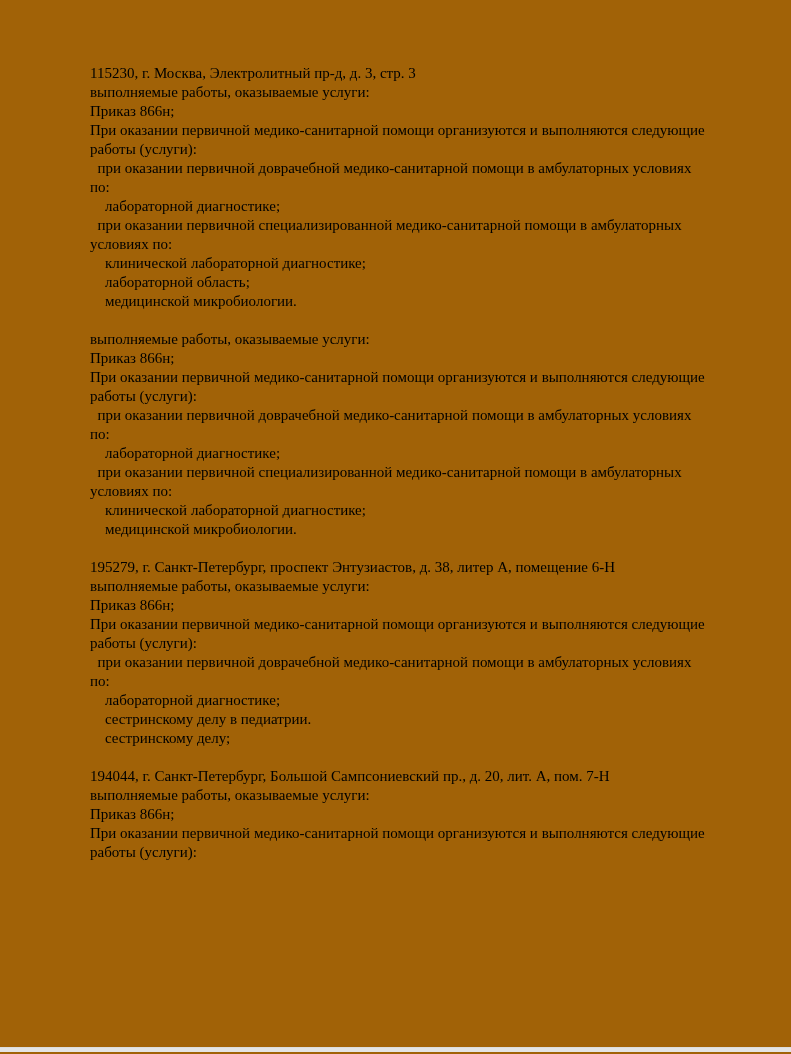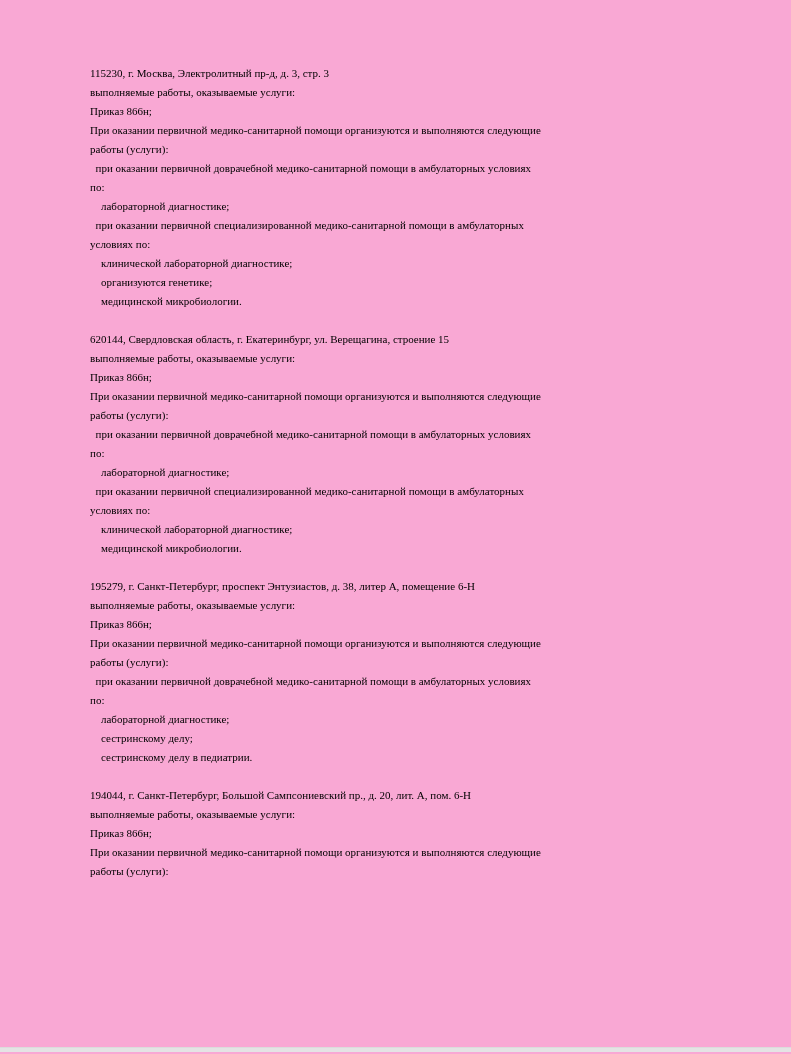--- a/index.html
+++ b/index.html
@@ -4,24 +4,24 @@
 <style>
   html, body {
     margin: 0;
     padding: 0;
     background: #ffffff;
   }
   .page {
     position: relative;
     width: 791px;
     height: 1054px;
-    background: #f9a8d4;
+    background: #a16207;
     overflow: hidden;
     font-family: "Liberation Serif", "DejaVu Serif", serif;
-    font-size: 11px;
+    font-size: 15px;
     line-height: 19px;
     color: #000000;
   }
   .content {
     position: absolute;
     top: 64px;
     left: 90px;
     right: 40px;
   }
   .block {
@@ -54,26 +54,25 @@
       <div class="ln">выполняемые работы, оказываемые услуги:</div>
       <div class="ln">Приказ 866н;</div>
       <div class="ln">При оказании первичной медико-санитарной помощи организуются и выполняются следующие</div>
       <div class="ln">работы (услуги):</div>
       <div class="ln">  при оказании первичной доврачебной медико-санитарной помощи в амбулаторных условиях</div>
       <div class="ln">по:</div>
       <div class="ln">    лабораторной диагностике;</div>
       <div class="ln">  при оказании первичной специализированной медико-санитарной помощи в амбулаторных</div>
       <div class="ln">условиях по:</div>
       <div class="ln">    клинической лабораторной диагностике;</div>
-      <div class="ln">    организуются генетике;</div>
+      <div class="ln">    лабораторной область;</div>
       <div class="ln">    медицинской микробиологии.</div>
     </section>
 
     <section class="block">
-      <div class="ln">620144, Свердловская область, г. Екатеринбург, ул. Верещагина, строение 15</div>
       <div class="ln">выполняемые работы, оказываемые услуги:</div>
       <div class="ln">Приказ 866н;</div>
       <div class="ln">При оказании первичной медико-санитарной помощи организуются и выполняются следующие</div>
       <div class="ln">работы (услуги):</div>
       <div class="ln">  при оказании первичной доврачебной медико-санитарной помощи в амбулаторных условиях</div>
       <div class="ln">по:</div>
       <div class="ln">    лабораторной диагностике;</div>
       <div class="ln">  при оказании первичной специализированной медико-санитарной помощи в амбулаторных</div>
       <div class="ln">условиях по:</div>
       <div class="ln">    клинической лабораторной диагностике;</div>
@@ -82,26 +81,26 @@
 
     <section class="block">
       <div class="ln">195279, г. Санкт-Петербург, проспект Энтузиастов, д. 38, литер А, помещение 6-Н</div>
       <div class="ln">выполняемые работы, оказываемые услуги:</div>
       <div class="ln">Приказ 866н;</div>
       <div class="ln">При оказании первичной медико-санитарной помощи организуются и выполняются следующие</div>
       <div class="ln">работы (услуги):</div>
       <div class="ln">  при оказании первичной доврачебной медико-санитарной помощи в амбулаторных условиях</div>
       <div class="ln">по:</div>
       <div class="ln">    лабораторной диагностике;</div>
+      <div class="ln">    сестринскому делу в педиатрии.</div>
       <div class="ln">    сестринскому делу;</div>
-      <div class="ln">    сестринскому делу в педиатрии.</div>
     </section>
 
     <section class="block">
-      <div class="ln">194044, г. Санкт-Петербург, Большой Сампсониевский пр., д. 20, лит. А, пом. 6-Н</div>
+      <div class="ln">194044, г. Санкт-Петербург, Большой Сампсониевский пр., д. 20, лит. А, пом. 7-Н</div>
       <div class="ln">выполняемые работы, оказываемые услуги:</div>
       <div class="ln">Приказ 866н;</div>
       <div class="ln">При оказании первичной медико-санитарной помощи организуются и выполняются следующие</div>
       <div class="ln">работы (услуги):</div>
     </section>
 
   </div>
 
   <div class="hscrollbar"></div>
 </div>

